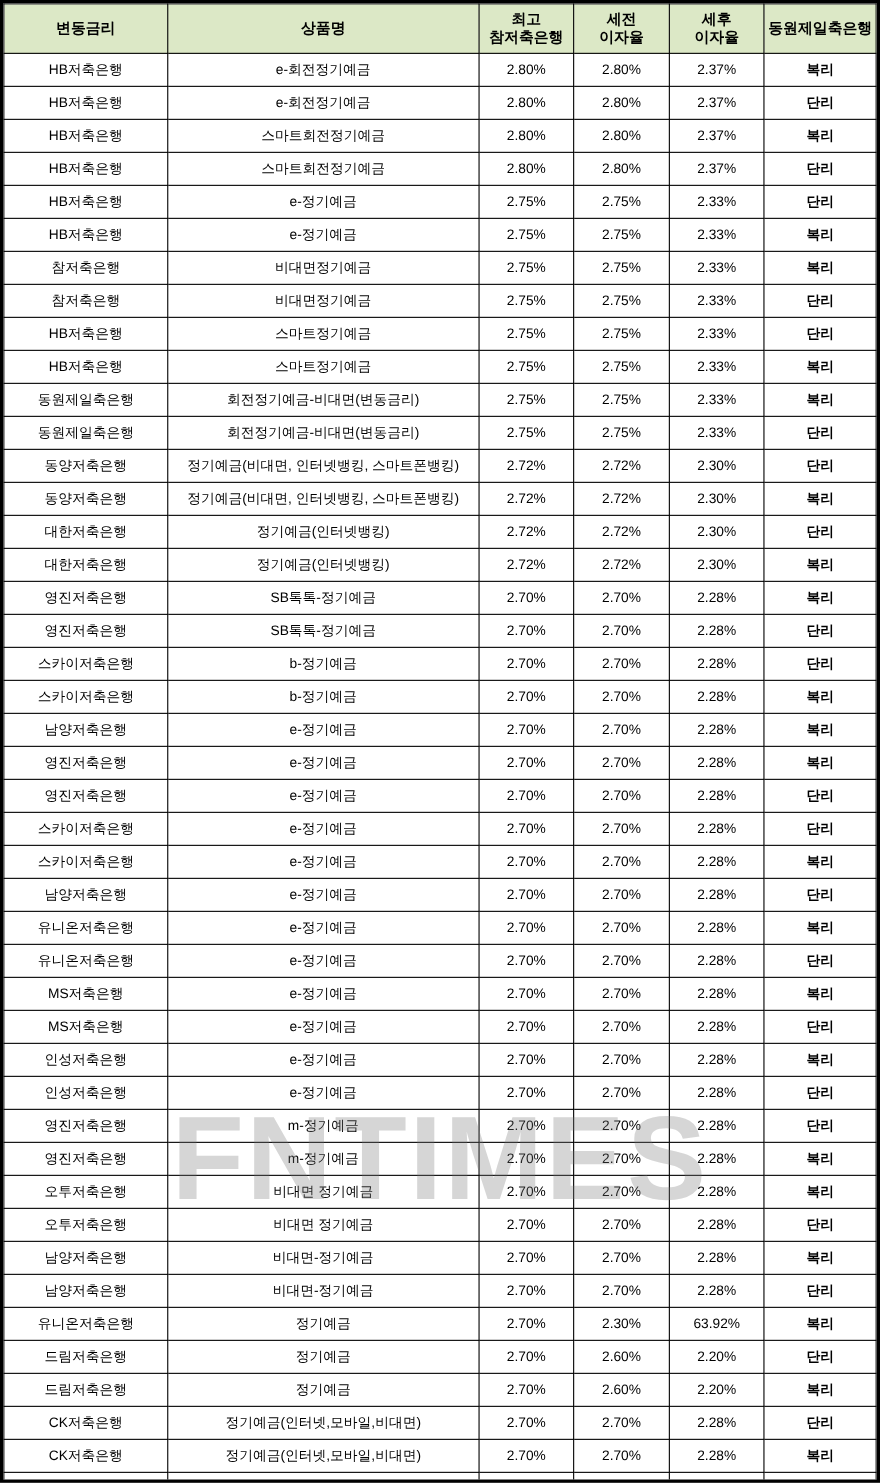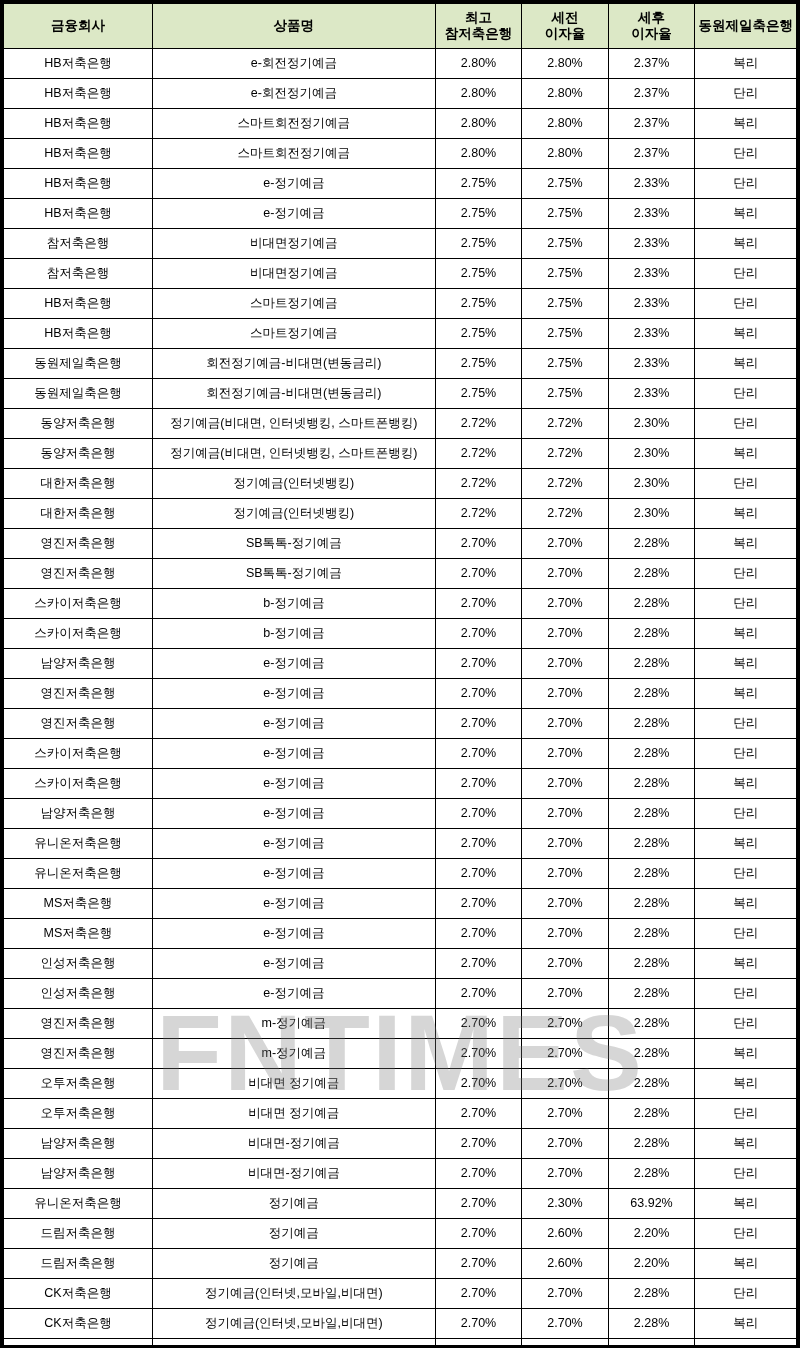--- a/index.html
+++ b/index.html
@@ -55,21 +55,21 @@
   col.c-company { width: 148px; }
   col.c-product { width: 281px; }
   col.c-best    { width: 86px; }
   col.c-pretax  { width: 86px; }
   col.c-posttax { width: 86px; }
   col.c-method  { width: 101px; }
 
   td.company { font-size: 12.5px; margin-top: 22px; }
   td.product { font-size: 12.5px; }
   td.num { font-size: 12.5px; }
-  td.method { font-size: 12.5px; }
+  td.method { font-size: 12.5px; font-weight: bold; }
 
   .watermark {
     position: absolute;
     left: 0;
     right: 0;
     top: 996px;
     text-align: center;
     font-family: "Liberation Sans", sans-serif;
     font-weight: bold;
     font-size: 108px;
@@ -93,21 +93,21 @@
       <col class="c-company">
       <col class="c-product">
       <col class="c-best">
       <col class="c-pretax">
       <col class="c-posttax">
       <col class="c-method">
     </colgroup>
     <thead>
       <tr>
         <th>
-          <span class="hdr-line">금융회사</span>
+          <span class="hdr-line">변동금리</span>
         </th>
         <th>
           <span class="hdr-line">상품명</span>
         </th>
         <th>
           <span class="hdr-line">최고</span>
           <span class="hdr-line">참저축은행</span>
         </th>
         <th>
           <span class="hdr-line">세전</span>

